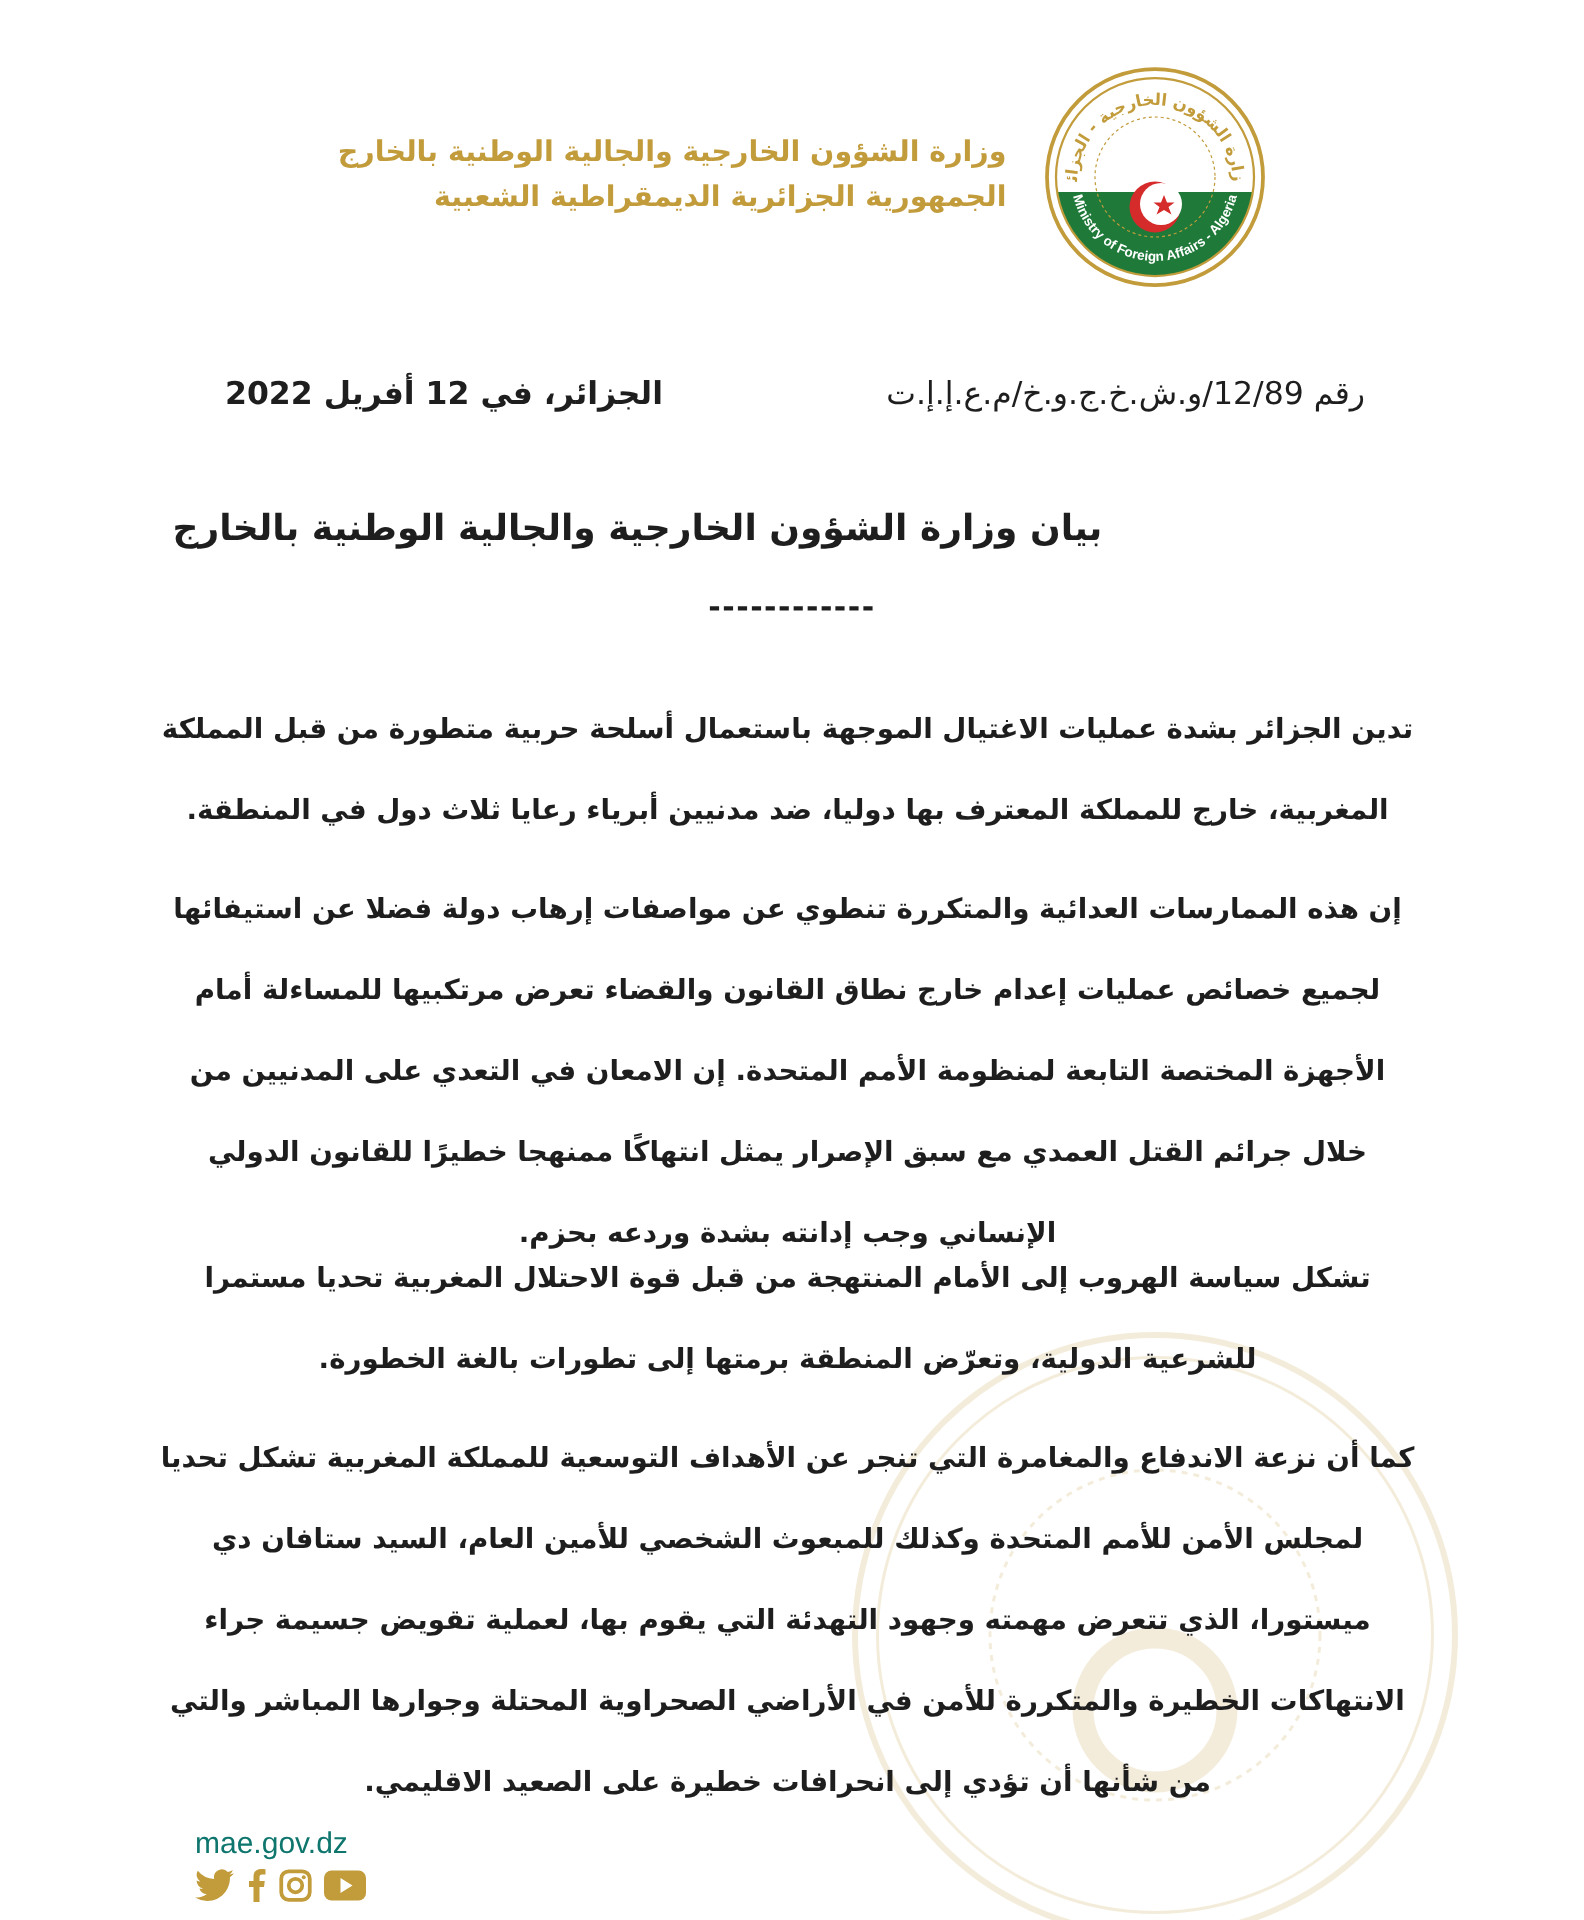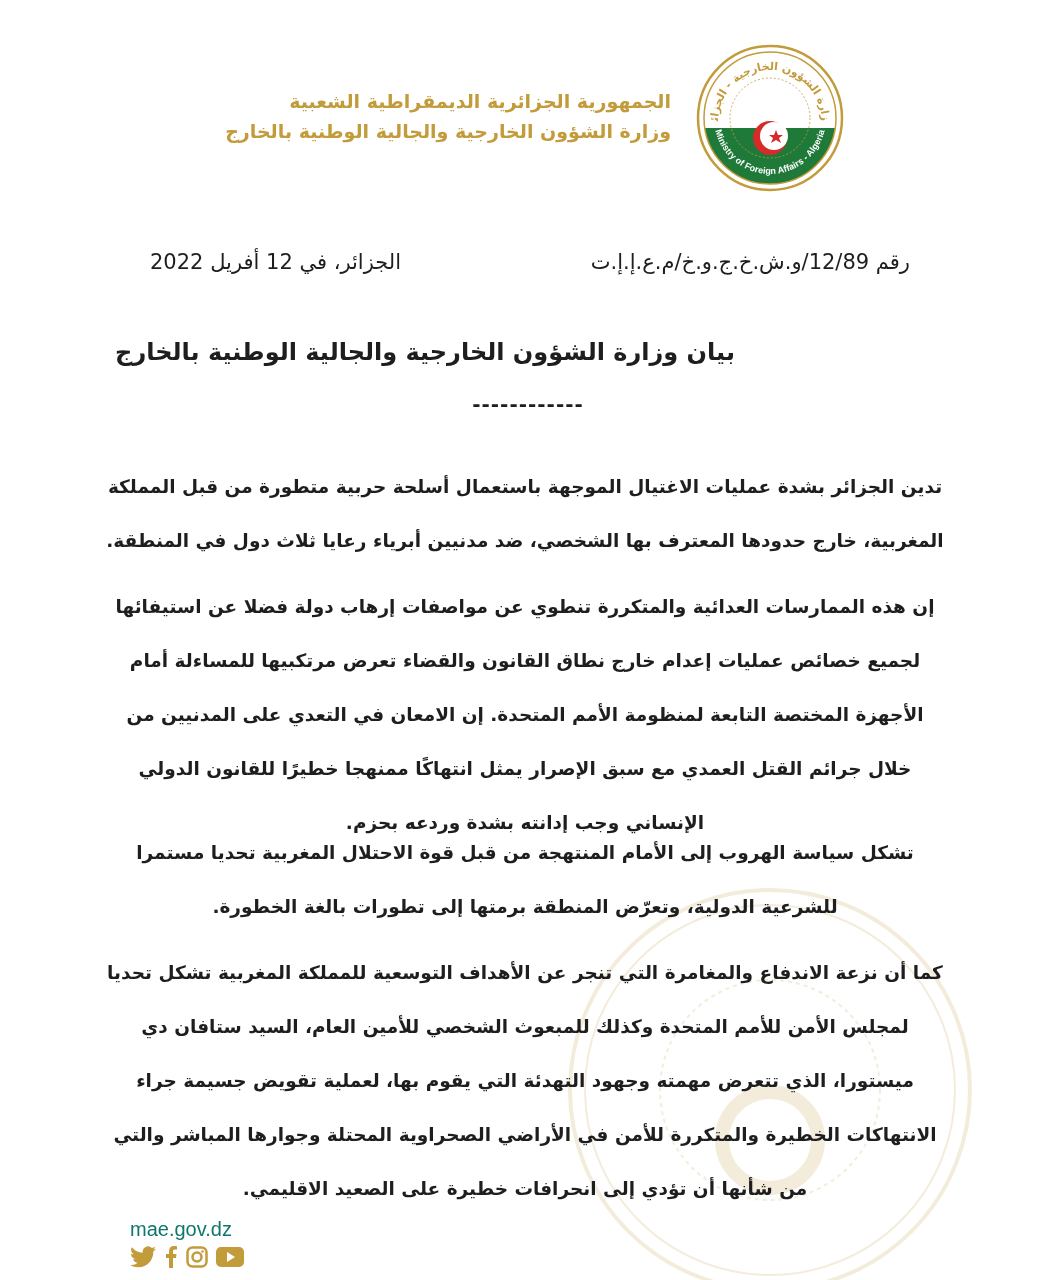--- a/index.html
+++ b/index.html
@@ -3,21 +3,21 @@
 <meta charset="utf-8">
 <style>
   html, body { margin:0; padding:0; }
   body { width:1056px; height:1280px; background:#ffffff; position:relative; overflow:hidden; font-family:"DejaVu Sans", sans-serif; color:#1e1e1e; }
   .abs { position:absolute; }
   
   .logo { left:696px; top:44px; width:148px; height:148px; }
   .hdr { right:385px; top:86px; direction:rtl; text-align:right; color:#c29b3b; font-weight:bold; font-size:19px; line-height:30px; white-space:nowrap; }
   
   .ref { right:146px; top:250px; direction:rtl; font-size:21px; font-weight:normal; white-space:nowrap; }
-  .date { left:150px; top:250px; direction:rtl; font-size:21px; font-weight:normal; white-space:nowrap; }
+  .date { left:150px; top:250px; direction:rtl; font-size:21px; font-weight:bold; white-space:nowrap; }
   .title { left:0; width:850px; top:338px; text-align:center; direction:rtl; font-size:24px; font-weight:bold; }
   .dashes { left:0; width:1056px; top:392px; text-align:center; font-size:20px; font-weight:bold; letter-spacing:1px; }
   .para { left:105px; width:840px; direction:rtl; text-align:center; font-size:18.5px; font-weight:bold; line-height:54px; }
   .p1 { top:460px; }
   .p2 { top:580px; }
   .p3 { top:826px;text-align:center; }
   .p4 { top:946px; }
   .watermark { left:560px; top:880px; width:420px; height:420px; opacity:0.18; }
   .site { left:130px; top:1218px; color:#0f766e; font-size:20px; font-family:"Liberation Sans", sans-serif; }
   .social { left:130px; top:1246px; display:flex; gap:8px; align-items:center; }
@@ -42,38 +42,38 @@
   <circle cx="74" cy="74" r="66" fill="none" stroke="#c29b3b" stroke-width="1.5"></circle>
   <circle cx="74" cy="74" r="40" fill="none" stroke="#c29b3b" stroke-width="0.8" stroke-dasharray="2 2"></circle>
   <circle cx="74" cy="94" r="17" fill="#d52b2b"></circle>
   <circle cx="78" cy="92" r="14" fill="#fff"></circle>
   <polygon points="80,86 82,91 87,91 83,94 85,99 80,96 75,99 77,94 73,91 78,91" fill="#d52b2b"></polygon>
   <text font-size="11" font-weight="bold" fill="#c29b3b" font-family="DejaVu Sans, sans-serif"><textPath href="#arcTop" startOffset="50%" text-anchor="middle">وزارة الشؤون الخارجية - الجزائر</textPath></text>
   <text font-size="9" font-weight="bold" fill="#ffffff" font-family="Liberation Sans, sans-serif"><textPath href="#arcBot" startOffset="50%" text-anchor="middle">Ministry of Foreign Affairs - Algeria</textPath></text>
 </svg>
 
 <div class="abs hdr">
+  <div>وزارة الشؤون الخارجية والجالية الوطنية بالخارج</div>
   <div>الجمهورية الجزائرية الديمقراطية الشعبية</div>
-  <div>وزارة الشؤون الخارجية والجالية الوطنية بالخارج</div>
 </div>
 
 <div class="abs ref">رقم 12/89/و.ش.خ.ج.و.خ/م.ع.إ.إ.ت</div>
 <div class="abs date">الجزائر،  في 12 أفريل 2022</div>
 
 <div class="abs title">بيان وزارة الشؤون الخارجية والجالية الوطنية بالخارج</div>
 <div class="abs dashes">------------</div>
 
 <svg class="abs watermark" viewBox="0 0 420 420">
   <circle cx="210" cy="210" r="200" fill="none" stroke="#c29b3b" stroke-width="4"></circle>
   <circle cx="210" cy="210" r="185" fill="none" stroke="#c29b3b" stroke-width="2"></circle>
   <circle cx="210" cy="210" r="110" fill="none" stroke="#c29b3b" stroke-width="2" stroke-dasharray="4 4"></circle>
   <circle cx="210" cy="260" r="48" fill="none" stroke="#c29b3b" stroke-width="14"></circle>
 </svg>
 
-<div class="abs para p1">تدين الجزائر بشدة عمليات الاغتيال الموجهة باستعمال أسلحة حربية متطورة من قبل المملكة المغربية، خارج حدودها المعترف بها الشخصي، ضد مدنيين أبرياء رعايا ثلاث دول في المنطقة.</div>
+<div class="abs para p1">تدين الجزائر بشدة عمليات الاغتيال الموجهة باستعمال أسلحة حربية متطورة من قبل المملكة المغربية، خارج للمملكة المعترف بها دوليا، ضد مدنيين أبرياء رعايا ثلاث دول في المنطقة.</div>
 <div class="abs para p2">إن هذه الممارسات العدائية والمتكررة تنطوي عن مواصفات إرهاب دولة فضلا عن استيفائها لجميع خصائص عمليات إعدام خارج نطاق القانون والقضاء تعرض مرتكبيها للمساءلة أمام الأجهزة المختصة التابعة لمنظومة الأمم المتحدة. إن الامعان في التعدي على المدنيين من خلال جرائم القتل العمدي مع سبق الإصرار يمثل انتهاكًا ممنهجا خطيرًا للقانون الدولي الإنساني وجب إدانته بشدة وردعه بحزم.</div>
 <div class="abs para p3">تشكل سياسة الهروب إلى الأمام المنتهجة من قبل قوة الاحتلال المغربية تحديا مستمرا للشرعية الدولية، وتعرّض المنطقة برمتها إلى تطورات بالغة الخطورة.</div>
 <div class="abs para p4">كما أن نزعة الاندفاع والمغامرة التي تنجر عن الأهداف التوسعية للمملكة المغربية تشكل تحديا لمجلس الأمن للأمم المتحدة وكذلك للمبعوث الشخصي للأمين العام، السيد ستافان دي ميستورا، الذي تتعرض مهمته وجهود التهدئة التي يقوم بها، لعملية تقويض جسيمة جراء الانتهاكات الخطيرة والمتكررة للأمن في الأراضي الصحراوية المحتلة وجوارها المباشر والتي من شأنها أن تؤدي إلى انحرافات خطيرة على الصعيد الاقليمي.</div>
 
 <div class="abs site">mae.gov.dz</div>
 <div class="abs social">
   <span>
     <svg width="26" height="22" viewBox="0 0 24 20">
         <path fill="#c29b3b" d="M24 2.4a9.8 9.8 0 0 1-2.8.8A4.9 4.9 0 0 0 23.3.5a9.8 9.8 0 0 1-3.1 1.2A4.9 4.9 0 0 0 11.8 6 14 14 0 0 1 1.7.9a4.9 4.9 0 0 0 1.5 6.6 4.9 4.9 0 0 1-2.2-.6v.1a4.9 4.9 0 0 0 3.9 4.8 4.9 4.9 0 0 1-2.2.1 4.9 4.9 0 0 0 4.6 3.4A9.9 9.9 0 0 1 0 17.3 14 14 0 0 0 7.5 19.5c9 0 14-7.5 14-14v-.6A10 10 0 0 0 24 2.4z"></path>
       </svg>

